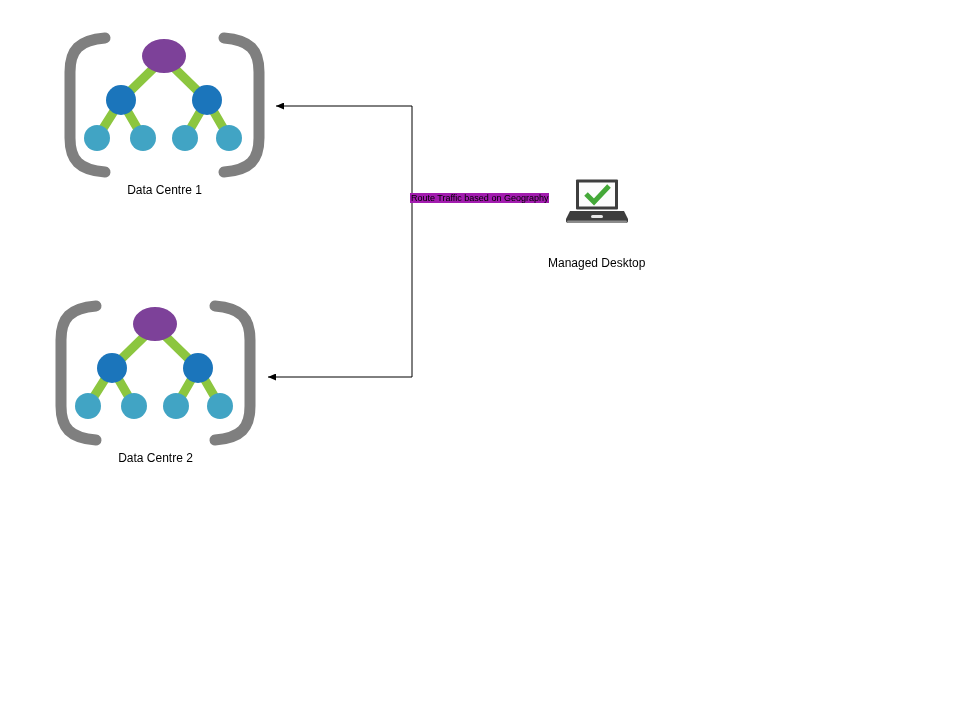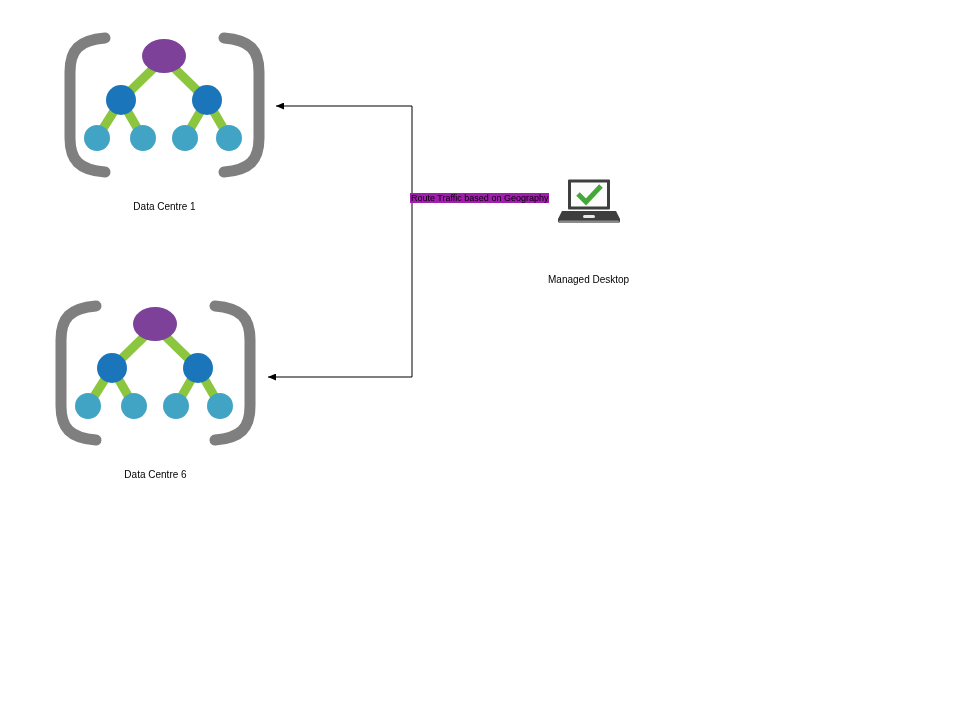--- a/index.html
+++ b/index.html
@@ -15,24 +15,24 @@
     font-family: "Liberation Sans", sans-serif;
     overflow: hidden;
   }
   .node-group {
     position: absolute;
     display: flex;
     flex-direction: column;
     align-items: center;
   }
   .node-label {
-    font-size: 10px;
+    font-size: 12px;
     color: #000000;
     text-align: center;
-    margin-top: 21px;
+    margin-top: 3px;
     white-space: nowrap;
   }
   .connector-layer {
     position: absolute;
     left: 0;
     top: 0;
     width: 960px;
     height: 720px;
   }
   .connector-label {
@@ -105,21 +105,21 @@
         <line x1="150" y1="70" x2="172" y2="108"></line>
       </g>
       <ellipse cx="107" cy="26" rx="22" ry="17" fill="#7d4199"></ellipse>
       <circle cx="64" cy="70" r="15" fill="#1b75bb"></circle>
       <circle cx="150" cy="70" r="15" fill="#1b75bb"></circle>
       <circle cx="40" cy="108" r="13" fill="#41a4c4"></circle>
       <circle cx="86" cy="108" r="13" fill="#41a4c4"></circle>
       <circle cx="128" cy="108" r="13" fill="#41a4c4"></circle>
       <circle cx="172" cy="108" r="13" fill="#41a4c4"></circle>
     </svg>
-    <div class="node-label">Data Centre 6</div>
+    <div class="node-label">Data Centre 2</div>
   </div>
 
   <div class="node-group" id="desktop">
     <svg width="64" height="46" viewBox="0 0 64 46">
       <rect x="11" y="0.5" width="42" height="30" rx="1" fill="#3e3e3e"></rect>
       <rect x="14" y="3.5" width="36" height="24" fill="#fcfcfc"></rect>
       <path d="M 21 15 L 29 23 L 44 7" fill="none" stroke="#44a838" stroke-width="5"></path>
       <path d="M 5 32 L 59 32 L 63 40 L 63 42 Q 63 44 60 44 L 4 44 Q 1 44 1 42 L 1 40 Z" fill="#3e3e3e"></path>
       <rect x="2" y="41.5" width="60" height="2.5" rx="1" fill="#8c8c8c"></rect>
       <rect x="26" y="36" width="12" height="3" rx="1.5" fill="#e8e8e8"></rect>

